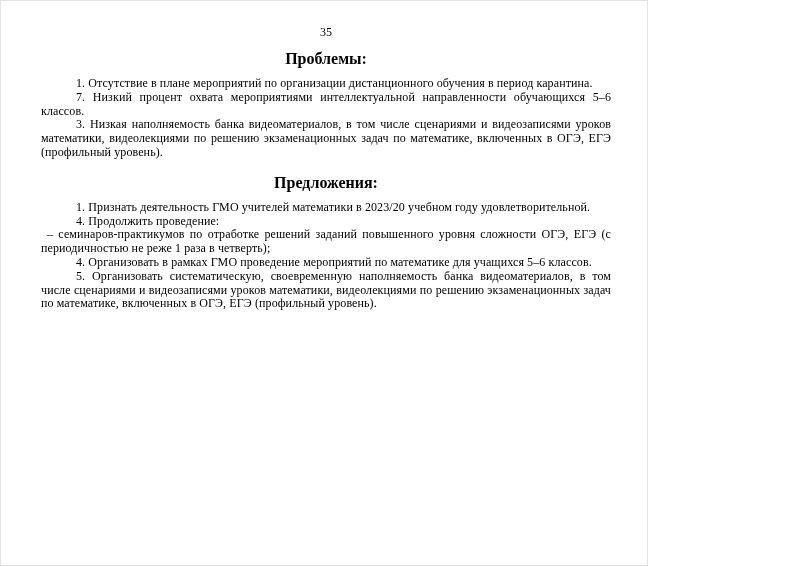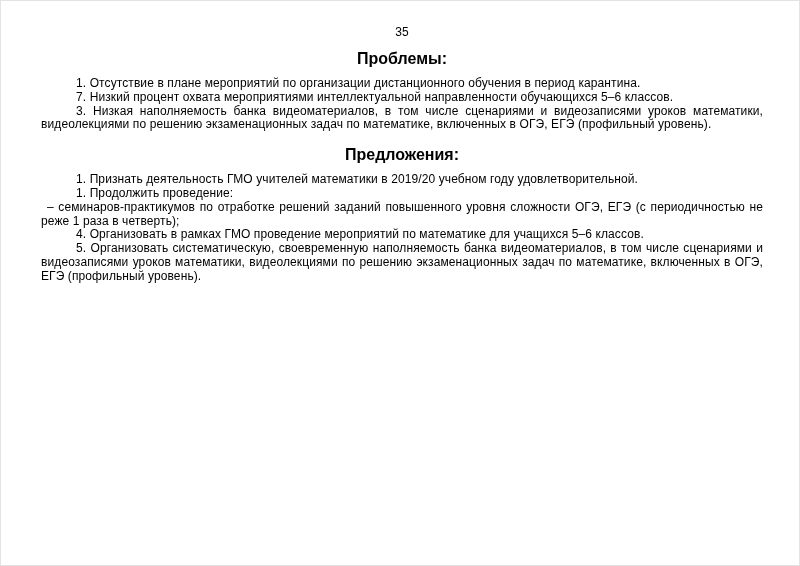--- a/index.html
+++ b/index.html
@@ -1,23 +1,23 @@
 <!DOCTYPE html>
 <html><head>
 <meta charset="utf-8">
 <style>
   * { margin: 0; padding: 0; box-sizing: border-box; }
   html, body { background: #ffffff; }
   .page {
     position: relative;
-    width: 800px;
+    width: 648px;
     height: 566px;
     background: #ffffff;
     border: 1px solid #e3e3e3;
-    font-family: Liberation Sans, sans-serif;
+    font-family: Liberation Serif, serif;
     color: #000000;
     padding: 24px 36px 20px 40px;
     overflow: hidden;
   }
   .page-number {
     text-align: center;
     font-size: 12px;
     line-height: 14px;
     margin-bottom: 13px;
   }
@@ -48,20 +48,20 @@
 
   <div class="section">
     <div class="section-heading">Проблемы:</div>
     <p class="para">1. Отсутствие в плане мероприятий по организации дистанционного обучения в период карантина.</p>
     <p class="para">7. Низкий процент охвата мероприятиями интеллектуальной направленности обучающихся 5–6 классов.</p>
     <p class="para">3. Низкая наполняемость банка видеоматериалов, в том числе сценариями и видеозаписями уроков математики, видеолекциями по решению экзаменационных задач по математике, включенных в ОГЭ, ЕГЭ (профильный уровень).</p>
   </div>
 
   <div class="section">
     <div class="section-heading">Предложения:</div>
-    <p class="para">1. Признать деятельность ГМО учителей математики в 2019/20 учебном году удовлетворительной.</p>
-    <p class="para">1. Продолжить проведение:</p>
+    <p class="para">1. Признать деятельность ГМО учителей математики в 2023/20 учебном году удовлетворительной.</p>
+    <p class="para">4. Продолжить проведение:</p>
     <p class="para dash">– семинаров-практикумов по отработке решений заданий повышенного уровня сложности ОГЭ, ЕГЭ (с периодичностью не реже 1 раза в четверть);</p>
     <p class="para">4. Организовать в рамках ГМО проведение мероприятий по математике для учащихся 5–6 классов.</p>
     <p class="para">5. Организовать систематическую, своевременную наполняемость банка видеоматериалов, в том числе сценариями и видеозаписями уроков математики, видеолекциями по решению экзаменационных задач по математике, включенных в ОГЭ, ЕГЭ (профильный уровень).</p>
   </div>
 
 </div>
 
 </body></html>

